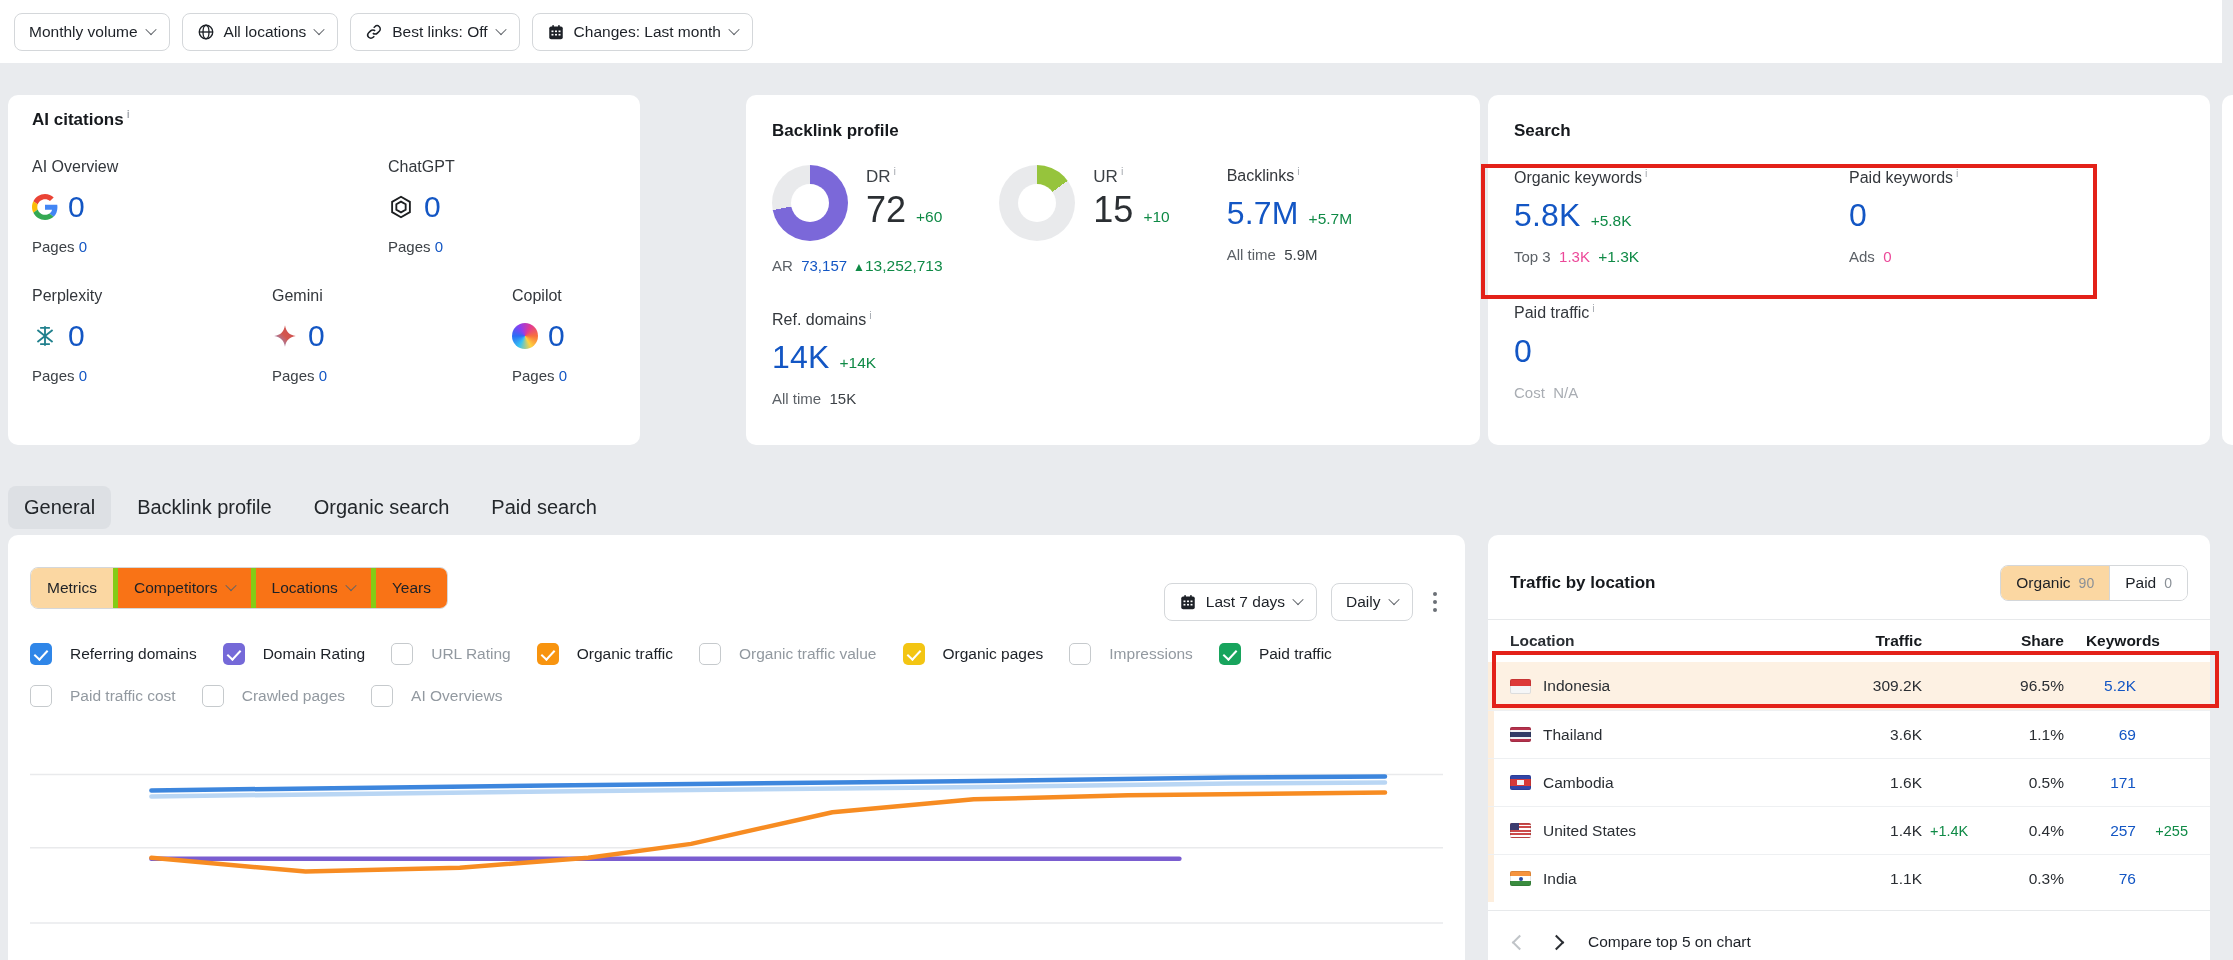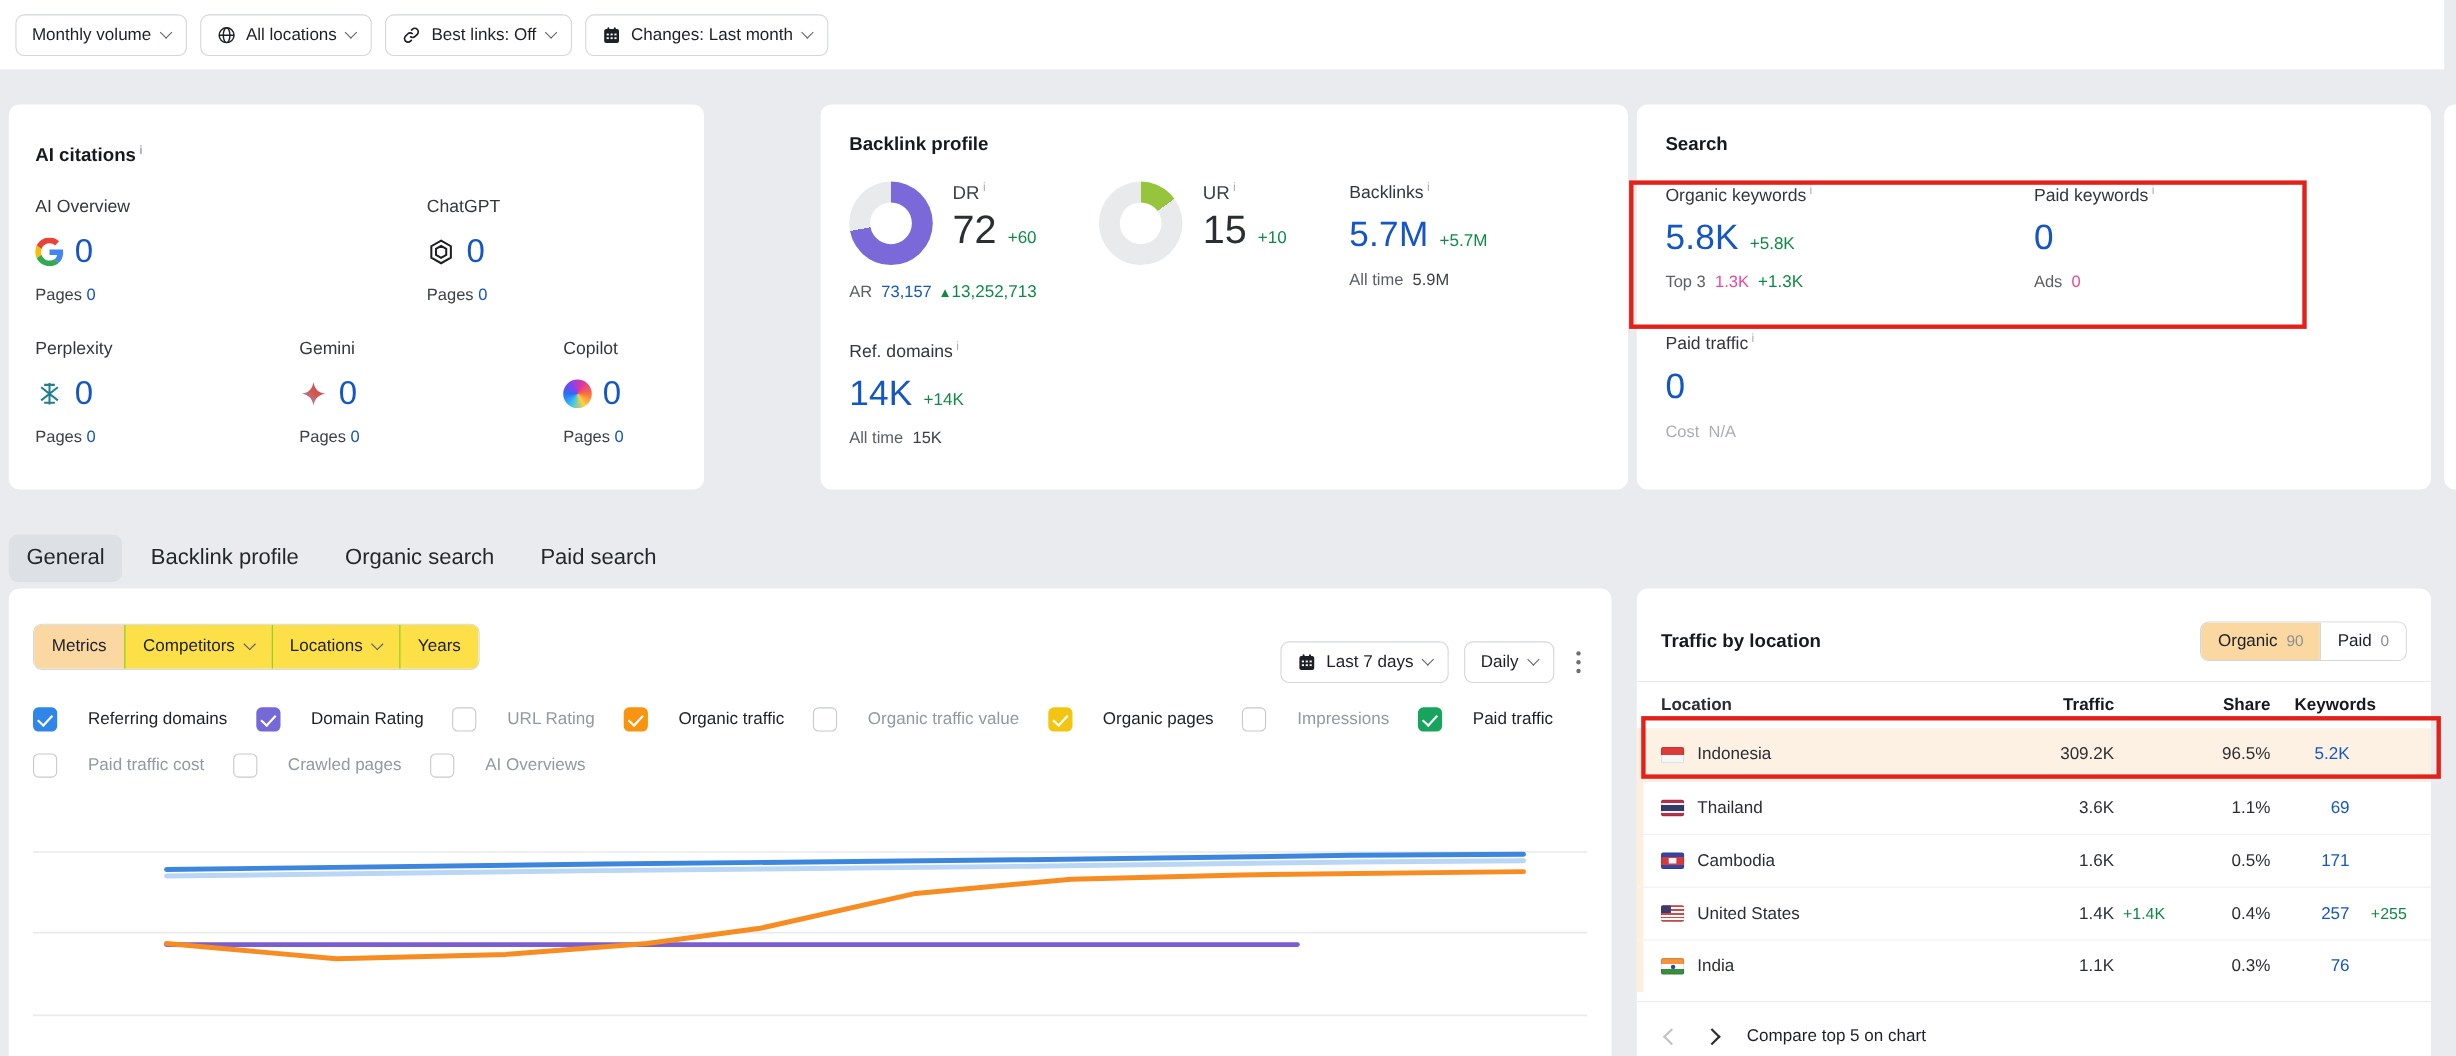--- a/index.html
+++ b/index.html
@@ -15,21 +15,21 @@
           transform:rotate(45deg) translate(-1px,-1px); margin-top:-3px; }
   .chev-up { width:11px; height:11px; border-right:2.2px solid #9aa0a6; border-bottom:2.2px solid #9aa0a6;
           transform:rotate(-135deg); margin-top:6px; }
   .icon16 { width:18px; height:18px; display:inline-block; }
 
   
   .card { position:absolute; background:#fff; border-radius:10px; }
   .card-title { font-size:17px; font-weight:700; color:#16191d; }
   .info-i { color:#a9adb3; font-size:11px; vertical-align:super; margin-left:3px; cursor:pointer; }
 
-  #card-ai   { left:8px;    top:95px; width:632px; height:350px; padding:36px 24px; }
+  #card-ai   { left:8px;    top:95px; width:632px; height:350px; padding:13px 24px; }
   #card-bl   { left:746px;  top:95px; width:734px; height:350px; padding:26px 26px; }
   #card-se   { left:1488px; top:95px; width:722px; height:350px; padding:26px 26px; }
   #card-sliver { left:2222px; top:95px; width:11px; height:350px; border-radius:10px 0 0 10px; }
 
   .metric-label { font-size:16px; color:#33373c; }
   .metric-value-blue { font-size:32px; color:#1356c4; letter-spacing:.2px; cursor:pointer; }
   .delta-g { color:#0f8a46; font-size:15.5px; }
   .delta-g:empty { display:none; }
   .subline { font-size:15px; color:#5b6066; margin-top:14px; }
   .subline .lnk { color:#ec4899; cursor:pointer; }
@@ -65,32 +65,32 @@
   .tab { font-size:20px; color:#23272b; padding:10px 16px; border-radius:8px; cursor:pointer; }
   .tab.active { background:#dde0e4; font-weight:400; }
 
   
   #card-main { left:8px; top:535px; width:1457px; height:470px; padding:20px 22px; }
   #card-loc  { left:1488px; top:535px; width:722px; height:470px; padding:20px 0 0 0; }
 
   .controls-row { display:flex; justify-content:space-between; align-items:center; }
   .seg-group { display:flex; border:1px solid #d4d7da; border-radius:8px; overflow:hidden; }
   .seg { display:flex; align-items:center; gap:9px; padding:0 16px; height:40px; font-size:15.5px;
-         color:#1d2127; background:#fde047; border-left:1px solid #84cc16; cursor:pointer; }
+         color:#1d2127; background:#f97316; border-left:5px solid #84cc16; cursor:pointer; }
   .seg:first-child { border-left:none; }
   .seg.active { background:#fbd7a2; }
   .right-controls { display:flex; align-items:center; gap:14px;margin-top:28px; }
   .kebab { display:flex; flex-direction:column; gap:3.5px; padding:8px 6px; cursor:pointer; }
   .kebab i { width:4.5px; height:4.5px; border-radius:50%; background:#6b7076; }
 
   .perf-head { display:flex; justify-content:space-between; align-items:center; margin-top:30px; }
   .perf-title { font-size:19px; font-weight:700; color:#16191d; }
 
   .checks { display:flex; flex-wrap:wrap; gap:20px 26px; margin-top:22px; max-width:1420px; }
-  .met { display:inline-flex; align-items:center; gap:28px; cursor:pointer; }
+  .met { display:inline-flex; align-items:center; gap:18px; cursor:pointer; }
   .met .box { width:22px; height:22px; border-radius:5px; border:1.5px solid #c6cacd; background:#fff; position:relative; flex:0 0 auto; }
   .met .box.on { border:none; }
   .met .box.on::after { content:""; position:absolute; left:7px; top:3.5px; width:6px; height:11px;
         border-right:2.4px solid #fff; border-bottom:2.4px solid #fff; transform:rotate(43deg); }
   .met .mlab { font-size:15.5px; color:#9299a0; }
   .met.on .mlab { color:#1d2127; }
 
   #perfchart { display:block; margin-top:26px; }
 
   

